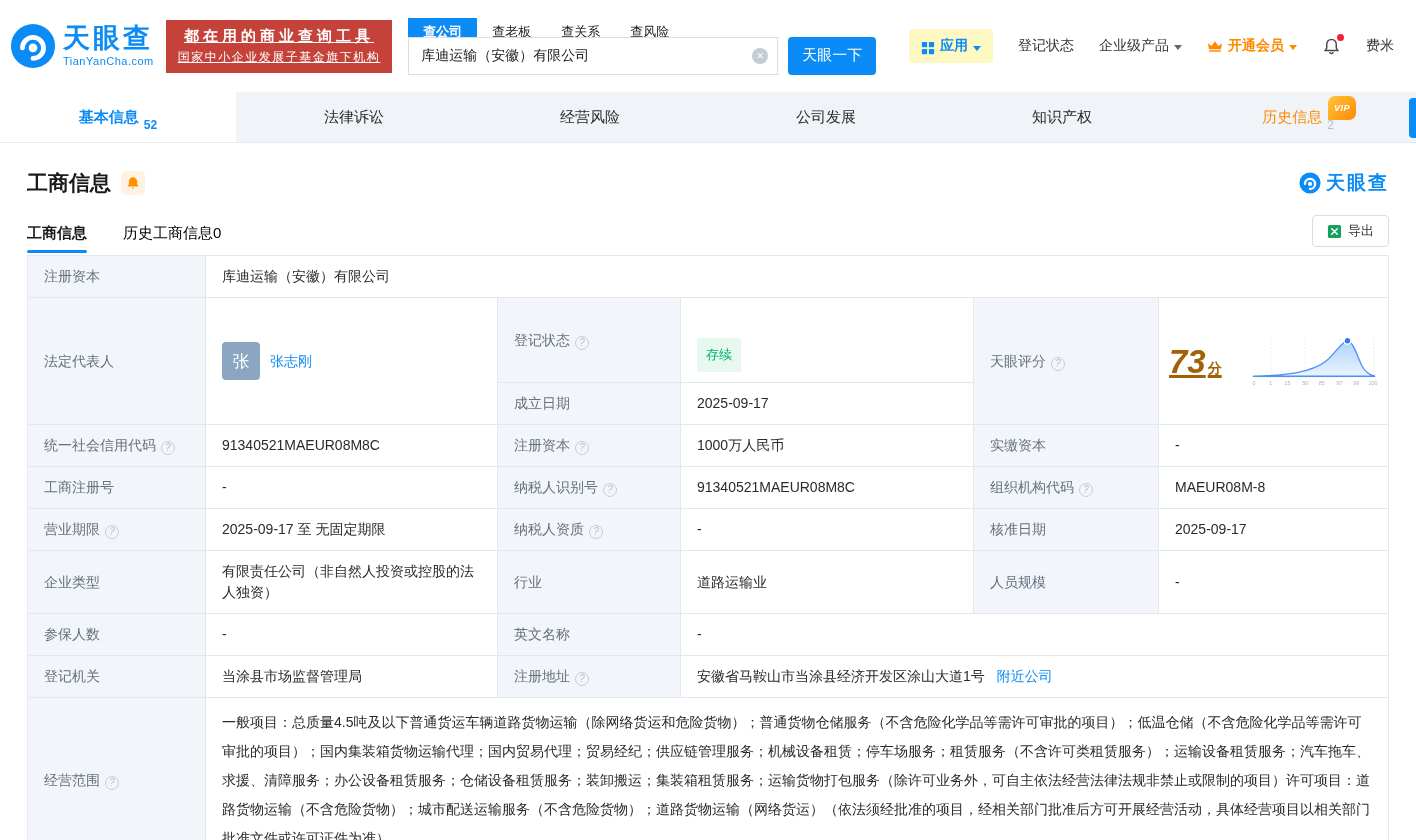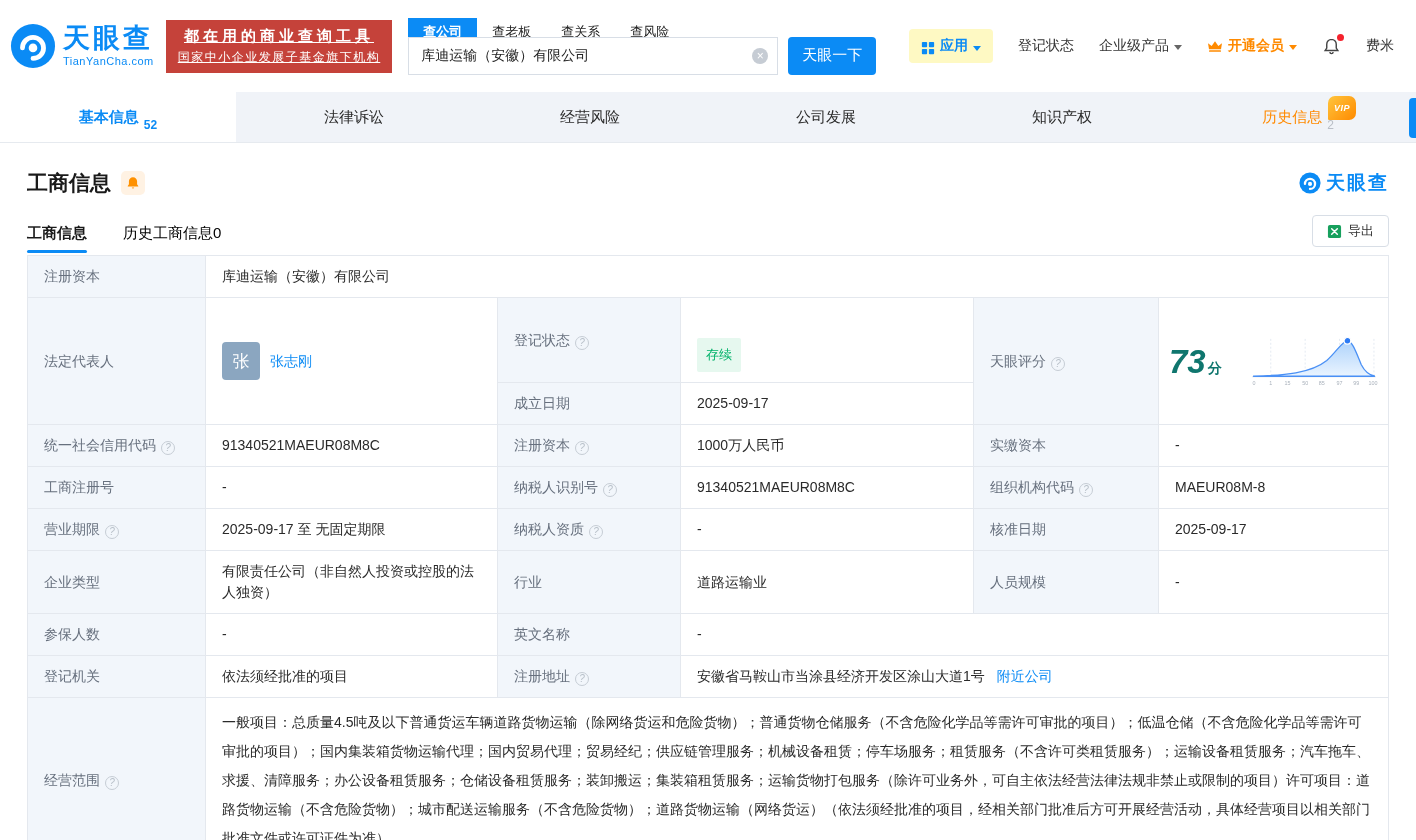--- a/index.html
+++ b/index.html
@@ -79,21 +79,21 @@
         vertical-align:-1px;cursor:pointer;box-sizing:border-box;}
   .help::after{content:"?";}
   .link{color:#0b8bf5;cursor:pointer;text-decoration:none;}
   .rep-cell{display:flex;align-items:center;gap:10px;}
   .avatar{width:38px;height:38px;border-radius:4px;background:#8ba6c0;color:#fff;font-size:17px;
           display:flex;align-items:center;justify-content:center;flex:none;}
   .tag-green{display:inline-block;background:#e6f8ef;color:#00b26a;font-size:13px;line-height:20px;
              padding:7px 9px;border-radius:2px;margin-top:30px;}
   .pad-sm{padding:6px 10px !important;}
   .score-wrap{display:flex;align-items:center;justify-content:space-between;}
-  .score-num{font-size:33px;font-weight:bold;font-style:italic;color:#0f766e;line-height:1;white-space:nowrap;}
+  .score-num{font-size:33px;font-weight:bold;font-style:italic;color:#a16207;line-height:1;white-space:nowrap;text-decoration:underline;}
   .score-unit{font-size:14px;margin-left:2px;font-style:normal;}
   .score-chart{width:128px;height:57px;flex:none;}
   .scope-cell{line-height:29px !important;}
 
   .side-widget{position:fixed;right:0;top:98px;width:7px;height:40px;background:#0b8bf5;border-radius:4px 0 0 4px;cursor:pointer;}
 </style>
 </head>
 <body>
 
 <div class="header">
@@ -332,21 +332,21 @@
 
     <tr>
       <td class="lbl"><span>参保人数</span></td>
       <td>-</td>
       <td class="lbl"><span>英文名称</span></td>
       <td colspan="3">-</td>
     </tr>
 
     <tr>
       <td class="lbl"><span>登记机关</span></td>
-      <td>依法须经批准的项目</td>
+      <td>当涂县市场监督管理局</td>
       <td class="lbl"><span>注册地址</span><i class="help"></i></td>
       <td colspan="3">
         <span>安徽省马鞍山市当涂县经济开发区涂山大道1号</span>
         <a class="link" style="margin-left:8px;">附近公司</a>
       </td>
     </tr>
 
     <tr>
       <td class="lbl"><span>经营范围</span><i class="help"></i></td>
       <td colspan="5" class="scope-cell">一般项目：总质量4.5吨及以下普通货运车辆道路货物运输（除网络货运和危险货物）；普通货物仓储服务（不含危险化学品等需许可审批的项目）；低温仓储（不含危险化学品等需许可审批的项目）；国内集装箱货物运输代理；国内贸易代理；贸易经纪；供应链管理服务；机械设备租赁；停车场服务；租赁服务（不含许可类租赁服务）；运输设备租赁服务；汽车拖车、求援、清障服务；办公设备租赁服务；仓储设备租赁服务；装卸搬运；集装箱租赁服务；运输货物打包服务（除许可业务外，可自主依法经营法律法规非禁止或限制的项目）许可项目：道路货物运输（不含危险货物）；城市配送运输服务（不含危险货物）；道路货物运输（网络货运）（依法须经批准的项目，经相关部门批准后方可开展经营活动，具体经营项目以相关部门批准文件或许可证件为准）</td>

